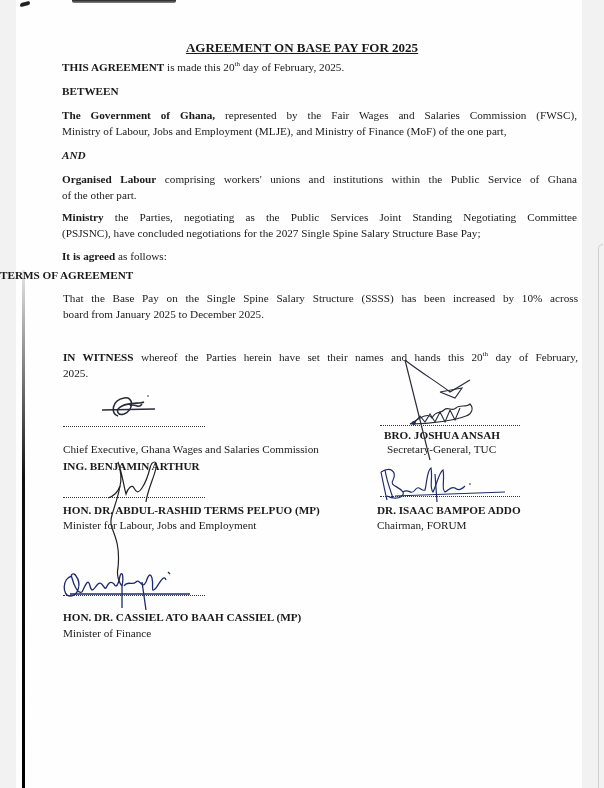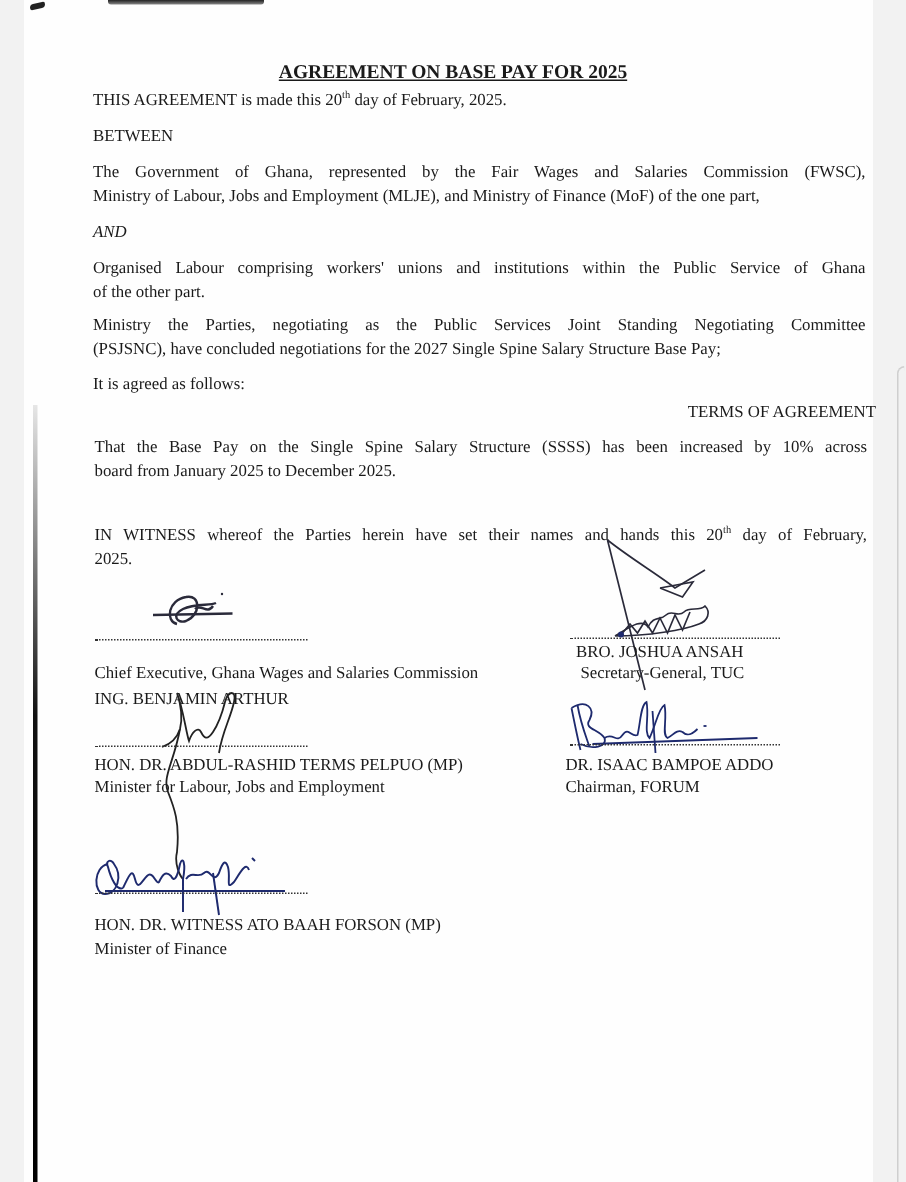--- a/index.html
+++ b/index.html
@@ -3,23 +3,23 @@
 <meta charset="utf-8">
 <style>
   html, body { margin:0; padding:0; }
   body { width:604px; height:788px; background:#f2f2f2; position:relative; overflow:hidden; font-family:"Liberation Serif", serif; color:#1a1a1a; }
   .page { position:absolute; left:16px; top:0; width:566px; height:788px; background:#fefefe; }
   .top-shadow { position:absolute; left:72px; top:0; width:104px; height:3px; background:linear-gradient(#222,#888); border-radius:0 0 2px 2px; }
   .top-mark { position:absolute; left:20px; top:2px; width:10px; height:4px; background:#222; transform:skewY(-14deg); border-radius:2px; }
   .left-rule { position:absolute; left:22px; top:270px; width:3px; height:518px; background:linear-gradient(to bottom, rgba(20,20,20,0.1), #111 40%, #000); }
   .right-edge { position:absolute; left:598px; top:244px; width:4px; height:544px; border-left:1.5px solid #cfcfcf; border-top:1.5px solid #cfcfcf; border-top-left-radius:6px; }
   .line { position:absolute; font-size:11.2px; line-height:15px; white-space:nowrap; }
-  .b { font-weight:normal; }
+  .b { font-weight:bold; }
   .title { left:0; width:604px; text-align:center; top:40px; font-weight:bold; text-decoration:underline; font-size:13px; }
-  .center { left:0; width:584px; text-align:right; }
+  .center { left:0; width:584px; text-align:left; }
   .just { text-align:justify; text-align-last:justify; width:515px; }
   sup { font-size:7px; line-height:0; }
   .dots { position:absolute; height:0; border-top:1.5px dotted #333; }
   .sig { position:absolute; }
   .sig svg { overflow:visible; }
 </style>
 </head>
 <body>
 
 <div class="page"></div>
@@ -118,14 +118,14 @@
         <path d="M12 10 C2 12 2 30 10 30 C18 30 22 18 16 10 C14 6 10 8 12 12 C14 20 18 28 22 26"></path>
         <path d="M10 28 L130 28"></path>
         <path d="M22 26 C26 18 28 12 30 20 C32 28 34 22 38 18 C42 14 44 24 46 22 C48 18 50 14 54 18 C56 22 58 20 60 10 C62 4 64 10 62 20 L62 42"></path>
         <path d="M64 20 C68 14 72 20 76 16 C80 12 82 24 86 16 C88 10 90 6 92 12 C94 20 90 28 96 22 C100 16 104 8 106 14"></path>
         <path d="M82 16 L86 44"></path>
         <path d="M108 6 L110 8"></path>
       </g>
     </svg>
 </div>
 <div class="dots" style="left:63px; top:595px; width:142px;"></div>
-<div class="line b" style="left:63px; top:610px;">HON. DR. WITNESS ATO BAAH FORSON (MP)</div>
+<div class="line b" style="left:63px; top:610px;">HON. DR. CASSIEL ATO BAAH CASSIEL (MP)</div>
 <div class="line" style="left:63px; top:626px;">Minister of Finance</div>
 
 </body></html>

